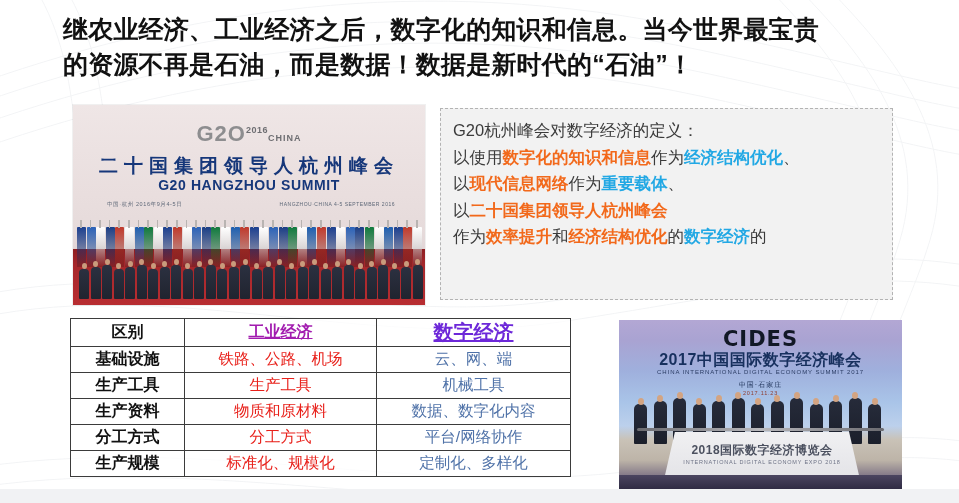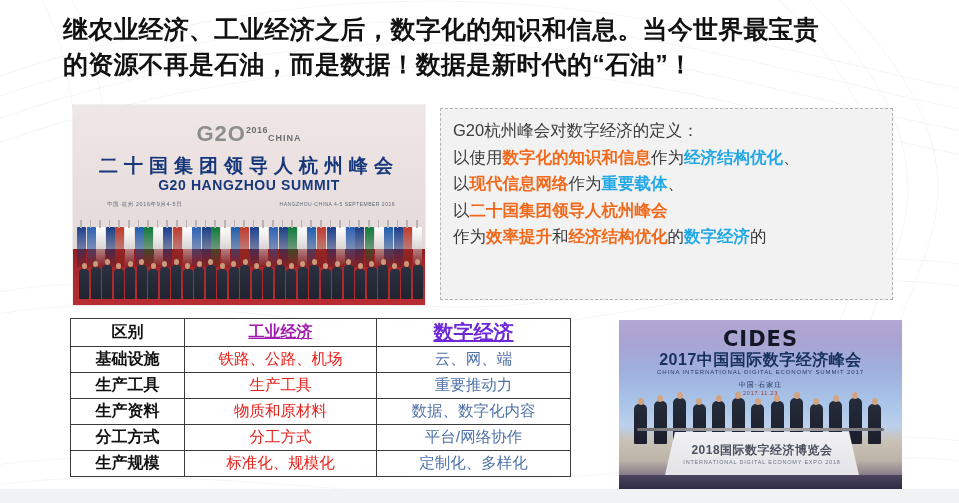--- a/index.html
+++ b/index.html
@@ -327,21 +327,21 @@
           <td class="th-blue">数字经济</td>
         </tr>
         <tr>
           <td class="th-k">基础设施</td>
           <td class="cell-red">铁路、公路、机场</td>
           <td class="cell-blue">云、网、端</td>
         </tr>
         <tr>
           <td class="th-k">生产工具</td>
           <td class="cell-red">生产工具</td>
-          <td class="cell-blue">重要推动力</td>
+          <td class="cell-blue">机械工具</td>
         </tr>
         <tr>
           <td class="th-k">生产资料</td>
           <td class="cell-red">物质和原材料</td>
           <td class="cell-blue">数据、数字化内容</td>
         </tr>
         <tr>
           <td class="th-k">分工方式</td>
           <td class="cell-red">分工方式</td>
           <td class="cell-blue">平台/网络协作</td>

